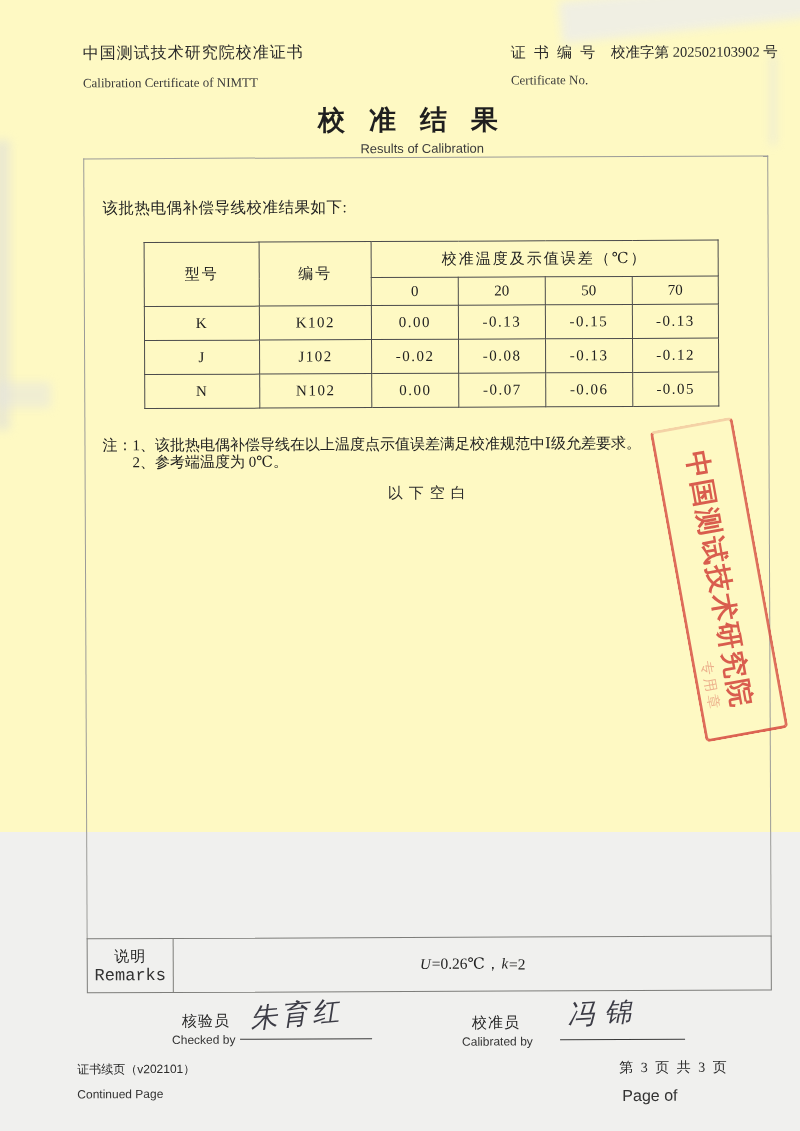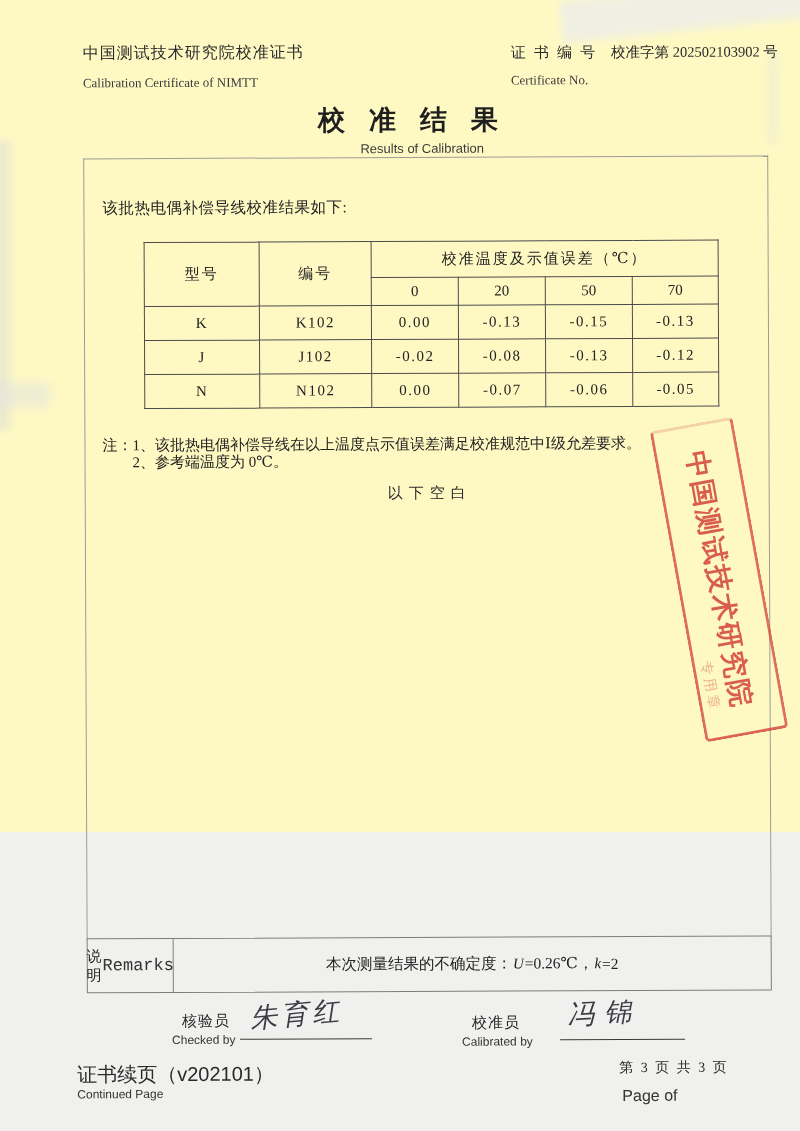--- a/index.html
+++ b/index.html
@@ -70,21 +70,21 @@
     border-bottom:3px solid rgba(214,74,64,.8);
     border-left:3px solid rgba(214,74,64,.22);
     border-radius:5px;
     display:flex;align-items:center;justify-content:center;}
   .stamp-main{font-size:27px;font-weight:600;letter-spacing:2px;color:rgba(211,68,58,.86);white-space:nowrap;}
   .stamp-sec{position:absolute;right:26px;bottom:2px;font-size:14px;letter-spacing:3px;color:rgba(211,68,58,.4);}
 
   
   .remarks{position:absolute;left:85px;top:937px;width:683px;height:53px;
     border:1px solid #7d7d7a;display:flex;background:transparent;}
-  .remarks-label{width:85px;border-right:1px solid #7d7d7a;display:flex;flex-direction:row;
+  .remarks-label{width:85px;border-right:1px solid #7d7d7a;display:flex;flex-direction:column;
     align-items:center;justify-content:center;}
   .r-zh{font-size:15px;letter-spacing:1px;color:#222;}
   .r-en{font-size:17px;color:#333;font-family:Liberation Mono, monospace;}
   .remarks-content{flex:1;display:flex;align-items:center;justify-content:center;font-size:15.5px;color:#222;}
   .remarks-content .it{font-style:italic;font-size:15px;padding:0 1px;}
 
   
   .sig-label-zh{position:absolute;font-size:15px;letter-spacing:1px;color:#262626;font-family:Liberation Mono, monospace;}
   .sig-label-en{position:absolute;font-size:12px;color:#333;font-family:"Liberation Sans","DejaVu Sans",sans-serif;}
   .sig-name{position:absolute;font-size:27px;font-style:italic;color:#23232e;opacity:.88;white-space:nowrap;}
@@ -92,21 +92,21 @@
   .checked-zh{left:180px;top:1011px;}
   .checked-en{left:170px;top:1032px;}
   .checked-name{left:248px;top:996px;transform:rotate(-5deg);letter-spacing:4px;}
   .checked-line{left:238px;top:1038px;width:132px;}
   .calib-zh{left:470px;top:1014px;}
   .calib-en{left:460px;top:1035px;}
   .calib-name{left:565px;top:996px;transform:rotate(-3deg);letter-spacing:10px;}
   .calib-line{left:558px;top:1040px;width:125px;}
 
   
-  .foot-left-zh{position:absolute;left:75px;top:1060px;font-size:20px;color:#2a2a2a;font-family:"Liberation Sans","DejaVu Sans",sans-serif;}
+  .foot-left-zh{position:absolute;left:75px;top:1060px;font-size:12px;color:#2a2a2a;font-family:"Liberation Sans","DejaVu Sans",sans-serif;}
   .foot-left-en{position:absolute;left:75px;top:1086px;font-size:12px;color:#333;font-family:"Liberation Sans","DejaVu Sans",sans-serif;}
   .foot-right-zh{position:absolute;left:617px;top:1060px;font-size:14px;letter-spacing:2px;color:#2a2a2a;}
   .foot-right-en{position:absolute;left:620px;top:1088px;font-size:16px;color:#333;font-family:"Liberation Sans","DejaVu Sans",sans-serif;}
 </style>
 </head>
 <body>
 
 <div class="page">
   <div class="artifact a1"></div>
   <div class="artifact a2"></div>
@@ -189,21 +189,20 @@
       <div class="stamp-main">中国测试技术研究院</div>
       <div class="stamp-sec">专用章</div>
     </div>
 
     <div class="remarks">
       <div class="remarks-label">
         <div class="r-zh">说明</div>
         <div class="r-en">Remarks</div>
       </div>
       <div class="remarks-content">
-        <span>本次测量结果的不确定度：</span>
         <span class="it">U</span>
         <span>=0.26℃，</span>
         <span class="it">k</span>
         <span>=2</span>
       </div>
     </div>
 
     <div class="sig-label-zh checked-zh">核验员</div>
     <div class="sig-label-en checked-en">Checked by</div>
     <div class="sig-name checked-name">朱育红</div>

